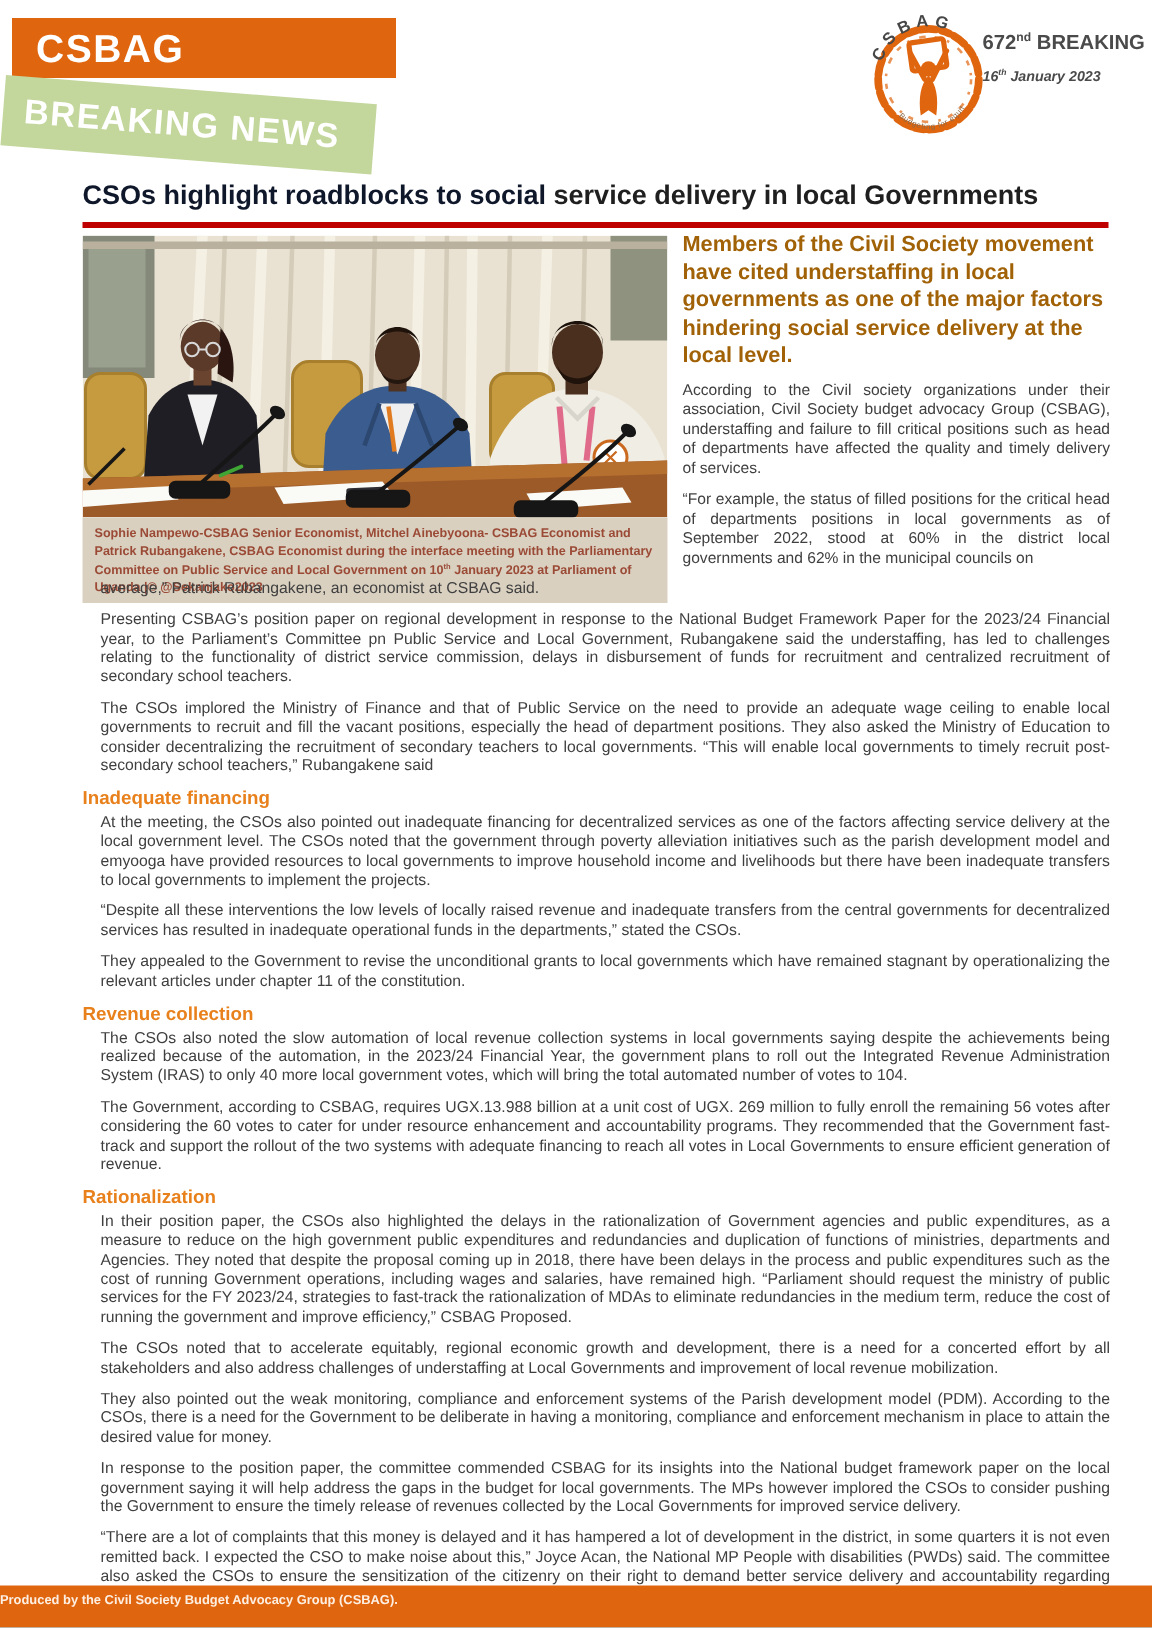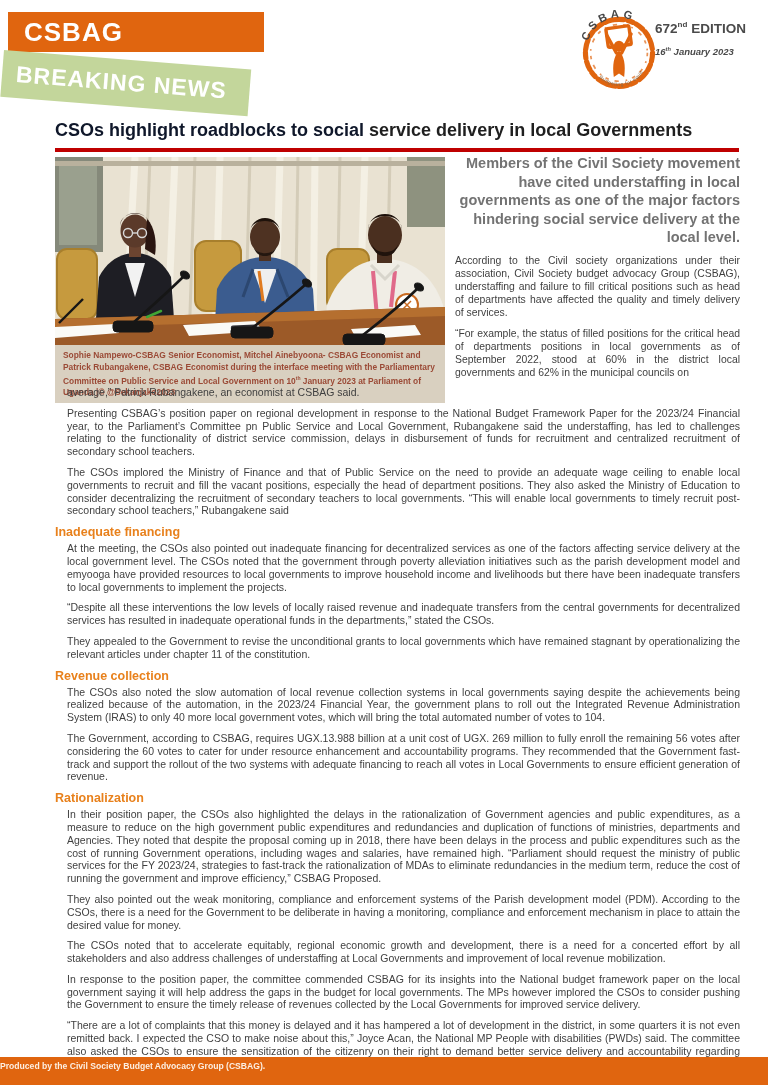--- a/index.html
+++ b/index.html
@@ -44,22 +44,22 @@
   
   .photo { position:absolute; left:55px; top:157px; width:390px; height:188px; overflow:hidden; }
   .caption {
     position:absolute; left:55px; top:345px; width:390px; min-height:42px;
     background:#D9D0C0; color:#9B4A36; font-size:8.4px; font-weight:bold;
     line-height:11.5px; padding:5px 8px 4px 8px; text-align:left;
   }
   
   .right-col { position:absolute; left:455px; top:154px; width:285px; }
   .right-col h2 {
-    font-size:14.5px; line-height:18.5px; font-weight:bold; color:#737373;
-    text-align:right;
+    font-size:14.5px; line-height:18.5px; font-weight:bold; color:#a16207;
+    text-align:left;
   }
   .right-col p {
     margin-top:7px; font-size:10.4px; line-height:13.2px;
     text-align:justify; color:#3f3f3f;
   }
   
   .flow { position:absolute; left:55px; top:386px; width:685px; }
   .flow p {
     font-size:10.5px; line-height:12.8px; text-align:justify;
     margin:0 0 8px 12px; color:#3f3f3f;
@@ -104,21 +104,21 @@
         <circle cx="50" cy="48" r="6" fill="#E0650F"></circle>
         <path d="M50 53 C 44 60 42 70 44 84 L 50 80 L 56 84 C 58 70 56 60 50 53 Z" fill="#E0650F"></path>
         <path d="M47 56 L 36 36 M53 56 L 64 34" stroke="#E0650F" stroke-width="4" stroke-linecap="round"></path>
       </g>
       <text font-family="Liberation Sans, sans-serif" font-size="6" fill="#8a6a4a" letter-spacing="0.5">
         <textPath href="#arcBot" startOffset="12%">Budgeting for equity</textPath>
       </text>
     </svg>
   </div>
 
-  <div class="edition"><span>672</span><sup>nd</sup><span> EDITION</span></div>
+  <div class="edition"><span>672</span><sup>nd</sup><span> BREAKING</span></div>
   <div class="date"><span>16</span><sup>th</sup><span> January 2023</span></div>
 
   <div class="title"><span class="t-orange">CSOs highlight roadblocks to social </span><span>service delivery in local Governments</span></div>
   <div class="red-rule"></div>
 
   <figure class="photo">
     <svg viewBox="0 0 390 188" width="390" height="188" preserveAspectRatio="none">
       <rect width="390" height="188" fill="#E9E2D2"></rect>
       <g stroke="#F6F2E6" stroke-width="7" opacity="0.9">
         <path d="M80 0 L70 188"></path>
@@ -227,22 +227,22 @@
     <p>At the meeting, the CSOs also pointed out inadequate financing for decentralized services as one of the factors affecting service delivery at the local government level. The CSOs noted that the government through poverty alleviation initiatives such as the parish development model and emyooga have provided resources to local governments to improve household income and livelihoods but there have been inadequate transfers to local governments to implement the projects.</p>
     <p>“Despite all these interventions the low levels of locally raised revenue and inadequate transfers from the central governments for decentralized services has resulted in inadequate operational funds in the departments,” stated the CSOs.</p>
     <p>They appealed to the Government to revise the unconditional grants to local governments which have remained stagnant by operationalizing the relevant articles under chapter 11 of the constitution.</p>
 
     <h3>Revenue collection</h3>
     <p>The CSOs also noted the slow automation of local revenue collection systems in local governments saying despite the achievements being realized because of the automation, in the 2023/24 Financial Year, the government plans to roll out the Integrated Revenue Administration System (IRAS) to only 40 more local government votes, which will bring the total automated number of votes to 104.</p>
     <p>The Government, according to CSBAG, requires UGX.13.988 billion at a unit cost of UGX. 269 million to fully enroll the remaining 56 votes after considering the 60 votes to cater for under resource enhancement and accountability programs. They recommended that the Government fast-track and support the rollout of the two systems with adequate financing to reach all votes in Local Governments to ensure efficient generation of revenue.</p>
 
     <h3>Rationalization</h3>
     <p>In their position paper, the CSOs also highlighted the delays in the rationalization of Government agencies and public expenditures, as a measure to reduce on the high government public expenditures and redundancies and duplication of functions of ministries, departments and Agencies. They noted that despite the proposal coming up in 2018, there have been delays in the process and public expenditures such as the cost of running Government operations, including wages and salaries, have remained high. “Parliament should request the ministry of public services for the FY 2023/24, strategies to fast-track the rationalization of MDAs to eliminate redundancies in the medium term, reduce the cost of running the government and improve efficiency,” CSBAG Proposed.</p>
+    <p>The CSOs noted that to accelerate equitably, regional economic growth and development, there is a need for a concerted effort by all stakeholders and also address challenges of understaffing at Local Governments and improvement of local revenue mobilization.</p>
     <p>They also pointed out the weak monitoring, compliance and enforcement systems of the Parish development model (PDM). According to the CSOs, there is a need for the Government to be deliberate in having a monitoring, compliance and enforcement mechanism in place to attain the desired value for money.</p>
-    <p>The CSOs noted that to accelerate equitably, regional economic growth and development, there is a need for a concerted effort by all stakeholders and also address challenges of understaffing at Local Governments and improvement of local revenue mobilization.</p>
     <p>In response to the position paper, the committee commended CSBAG for its insights into the National budget framework paper on the local government saying it will help address the gaps in the budget for local governments. The MPs however implored the CSOs to consider pushing the Government to ensure the timely release of revenues collected by the Local Governments for improved service delivery.</p>
     <p>“There are a lot of complaints that this money is delayed and it has hampered a lot of development in the district, in some quarters it is not even remitted back. I expected the CSO to make noise about this,” Joyce Acan, the National MP People with disabilities (PWDs) said. The committee also asked the CSOs to ensure the sensitization of the citizenry on their right to demand better service delivery and accountability regarding public funds.</p>
   </main>
 
   <footer class="footer">
     <div>Produced by the Civil Society Budget Advocacy Group (CSBAG).</div>
   </footer>
 
 </div>
 

